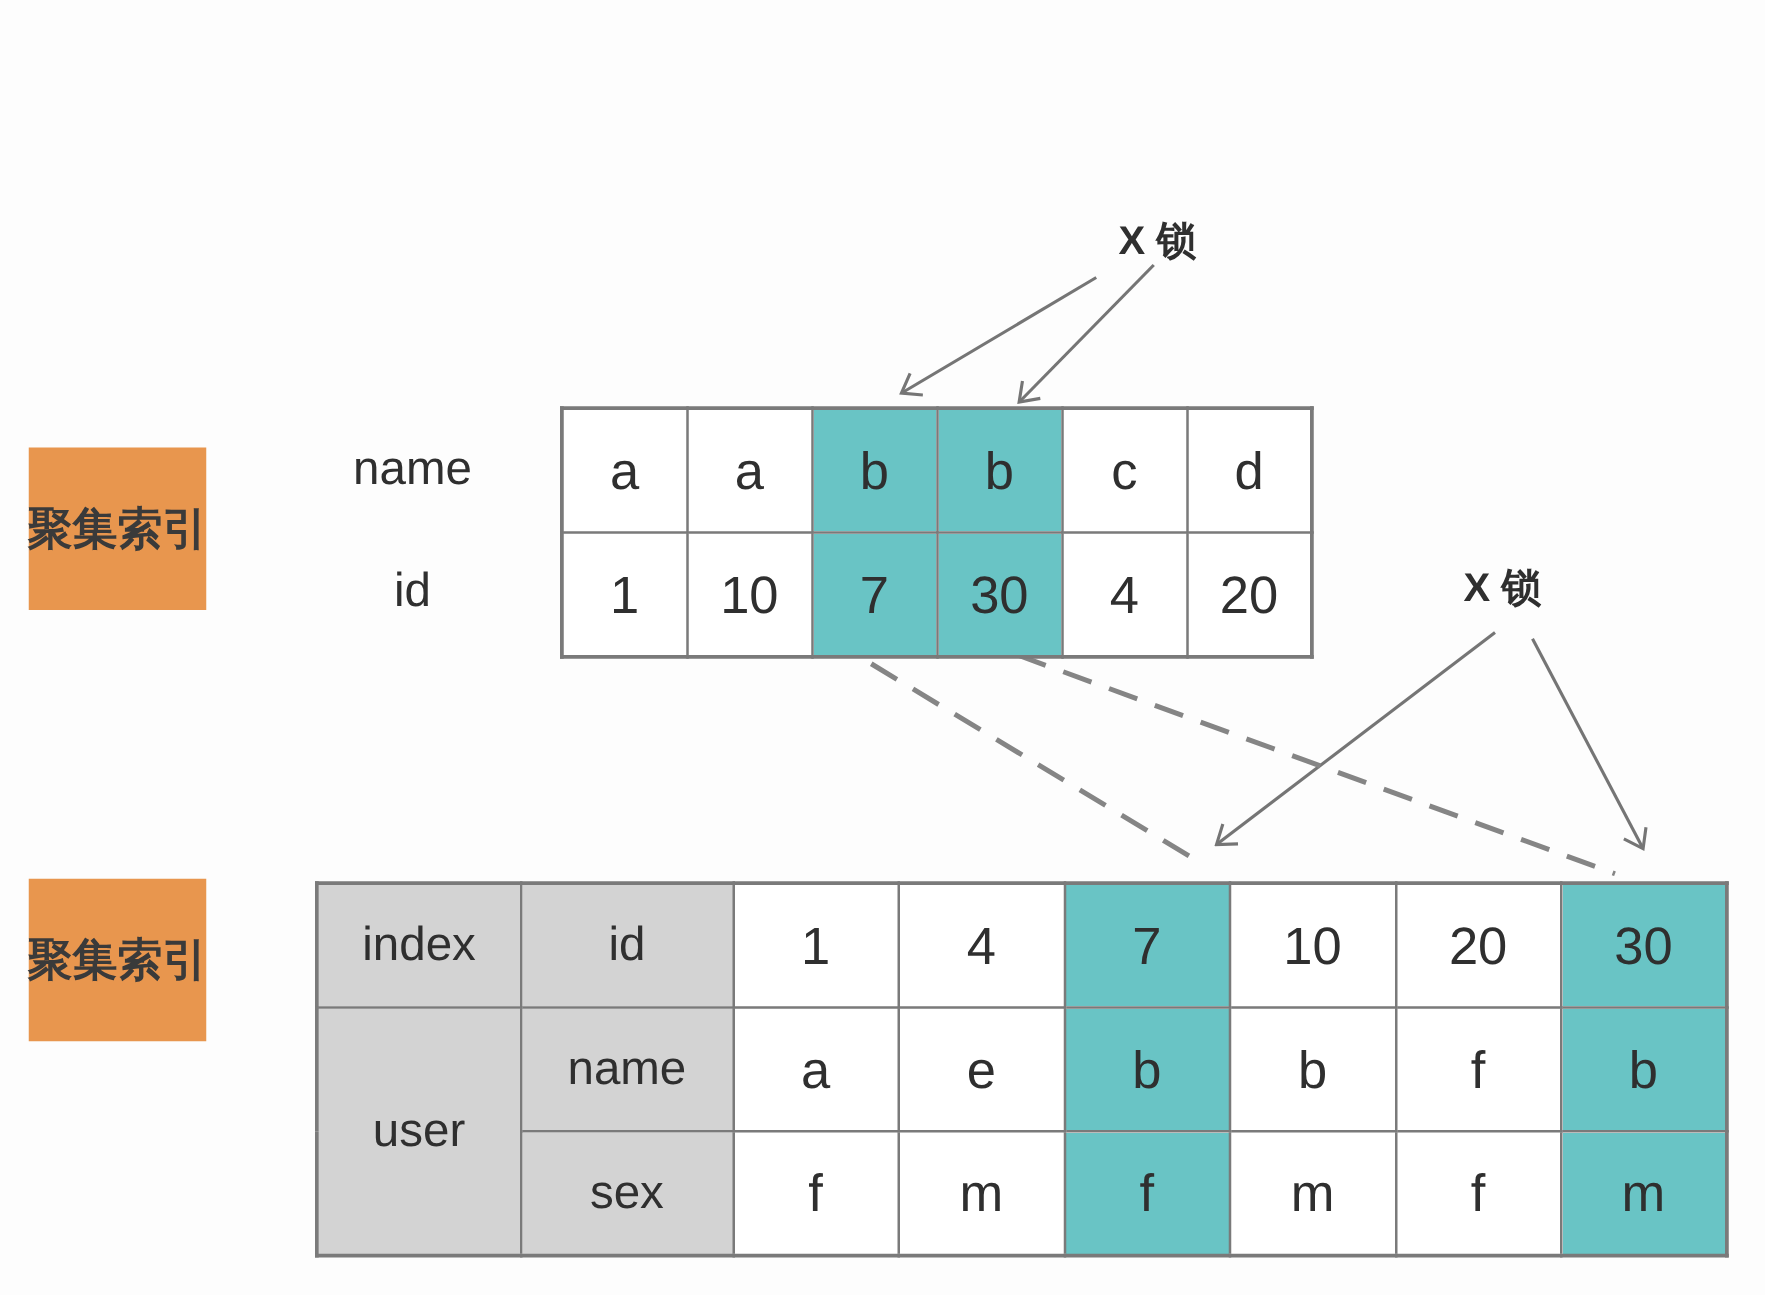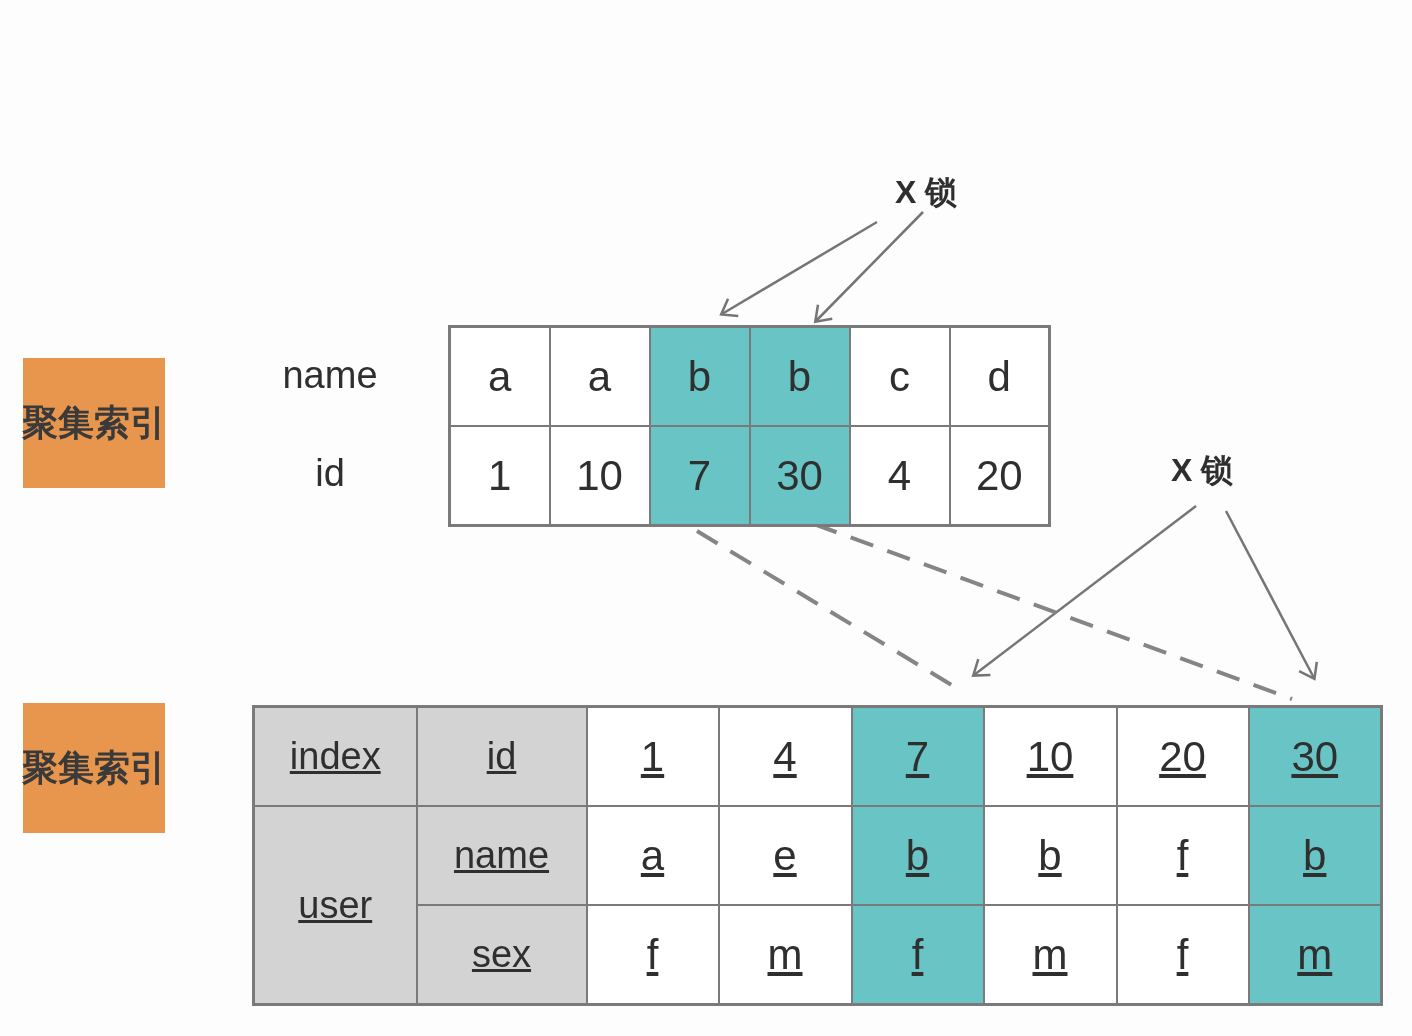--- a/index.html
+++ b/index.html
@@ -50,21 +50,21 @@
   table{border-collapse:collapse;table-layout:fixed;position:absolute;}
   td{
     border:2px solid var(--border);
     text-align:center;vertical-align:middle;
     font-size:42px;color:#2f2f2f;background:#fff;
     overflow:hidden;
   }
   .sec-table{left:448px;top:325px;width:603px;border:3px solid var(--border);}
   .sec-table td{height:95px;}
   .clu-table{left:252px;top:705px;width:1128px;border:3px solid var(--border);}
-  .clu-table td{height:95px;text-decoration:underline;}
+  .clu-table td{height:95px;}
   td.hdr{background:var(--gray-header);font-size:38px;}
   td.hl{background:var(--teal);}
 
   svg.arrows{position:absolute;left:0;top:0;pointer-events:none;}
   .arrow-line{stroke:var(--arrow);stroke-width:2.5;fill:none;}
   .dash-line{stroke:#858585;stroke-width:4;fill:none;stroke-dasharray:24 15;}
   .arrowhead-path{stroke:var(--arrow);stroke-width:2.5;fill:none;}
 </style>
 </head>
 <body>

